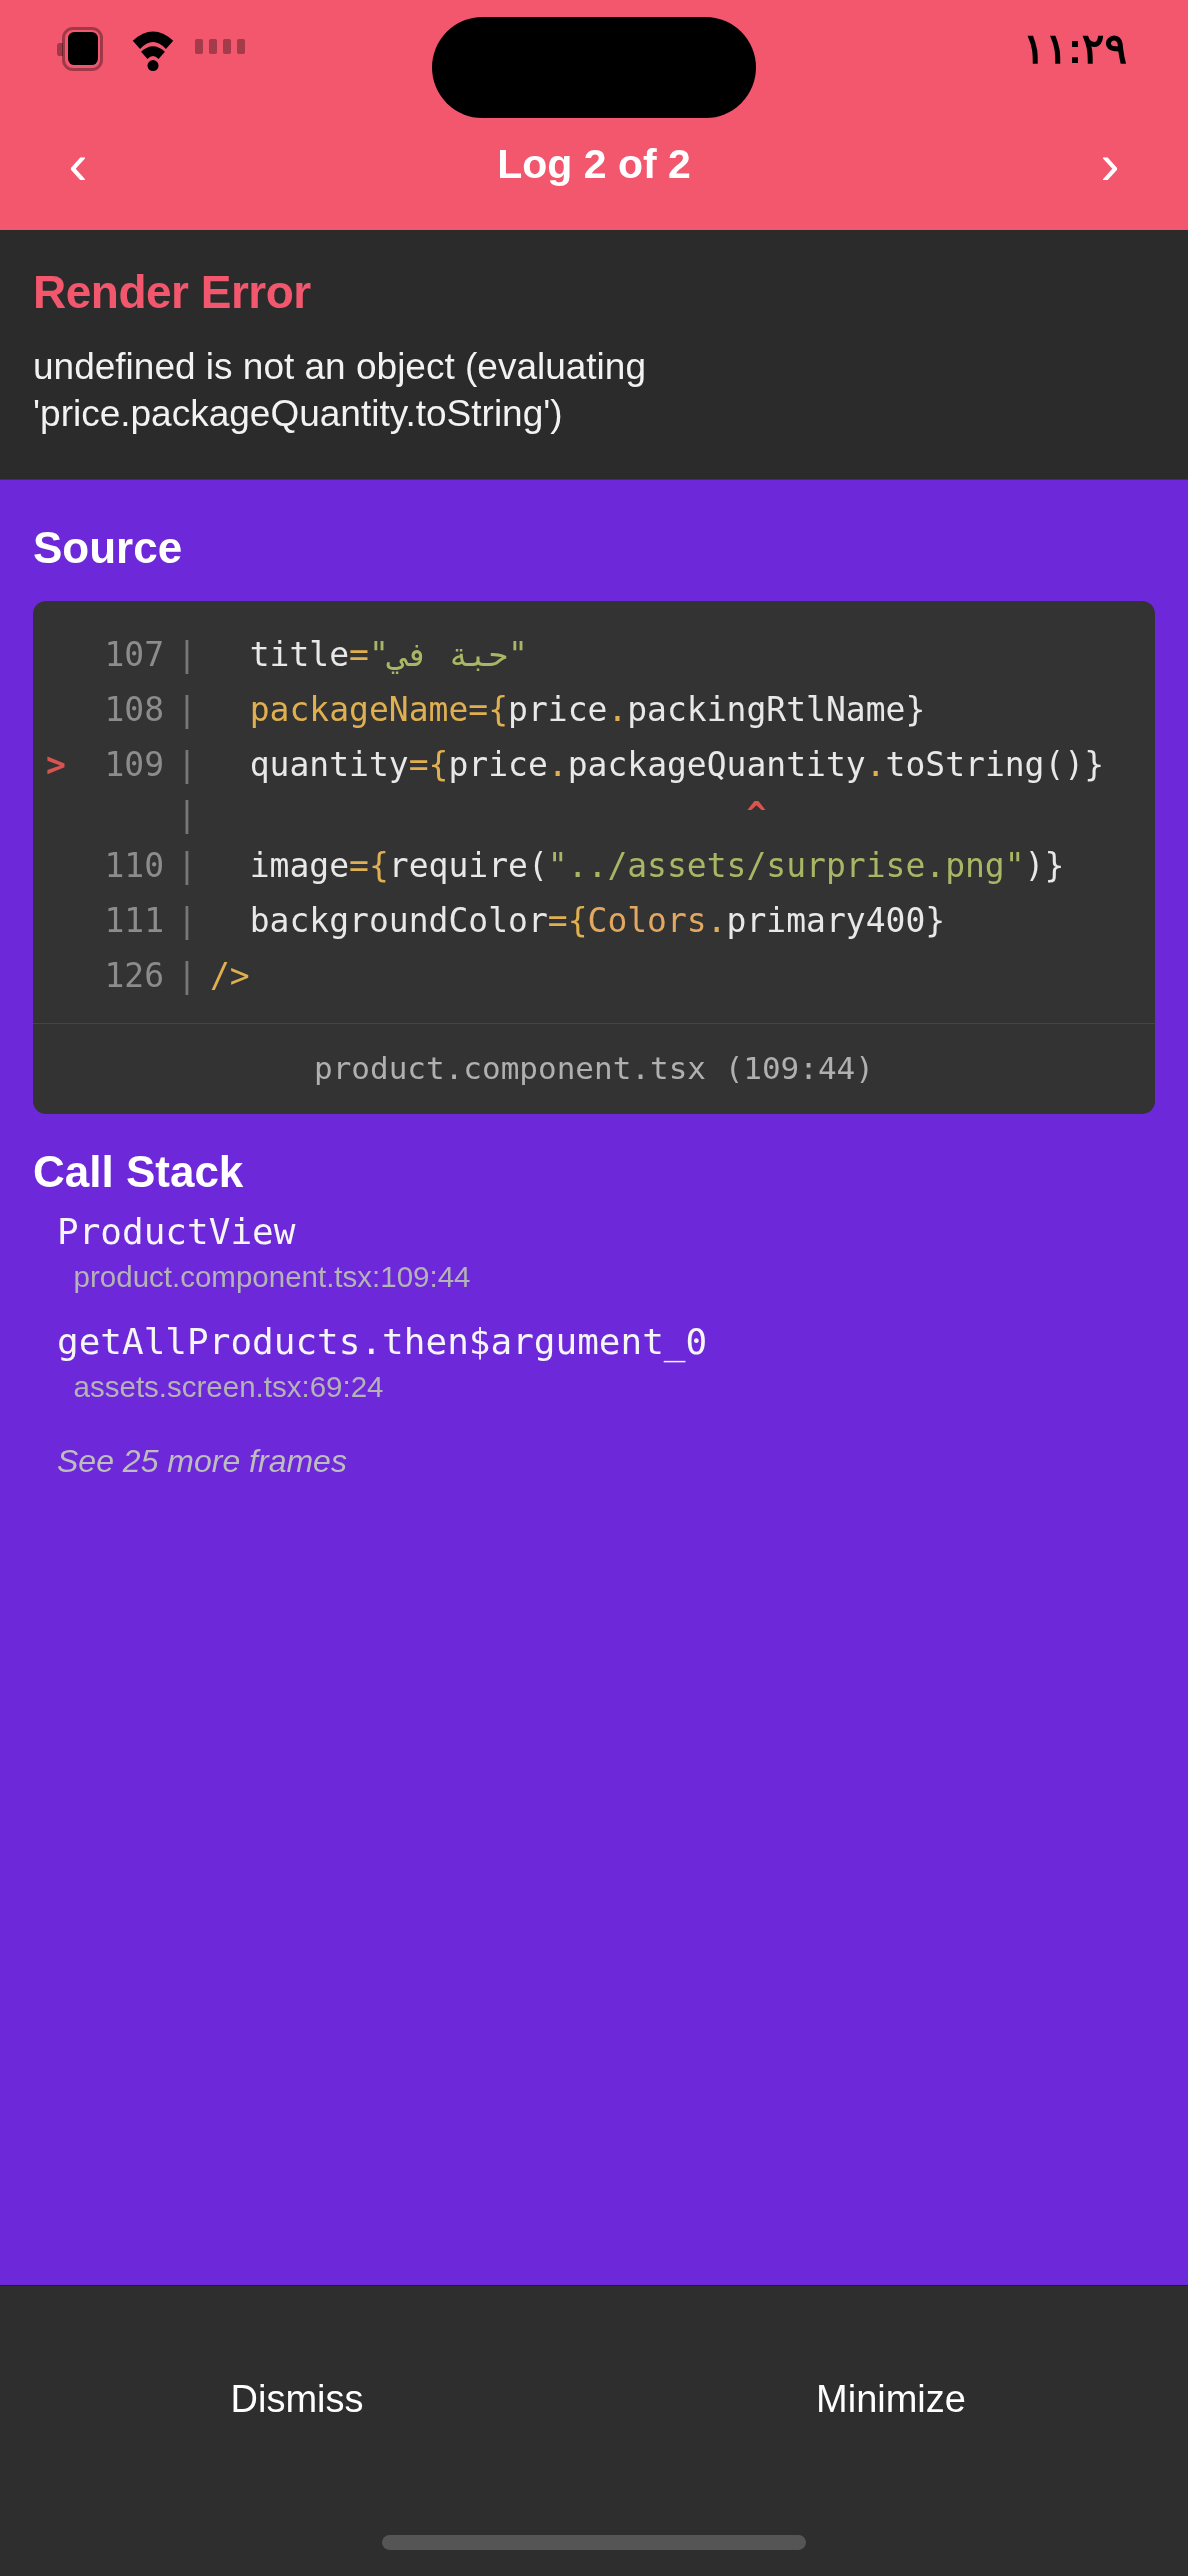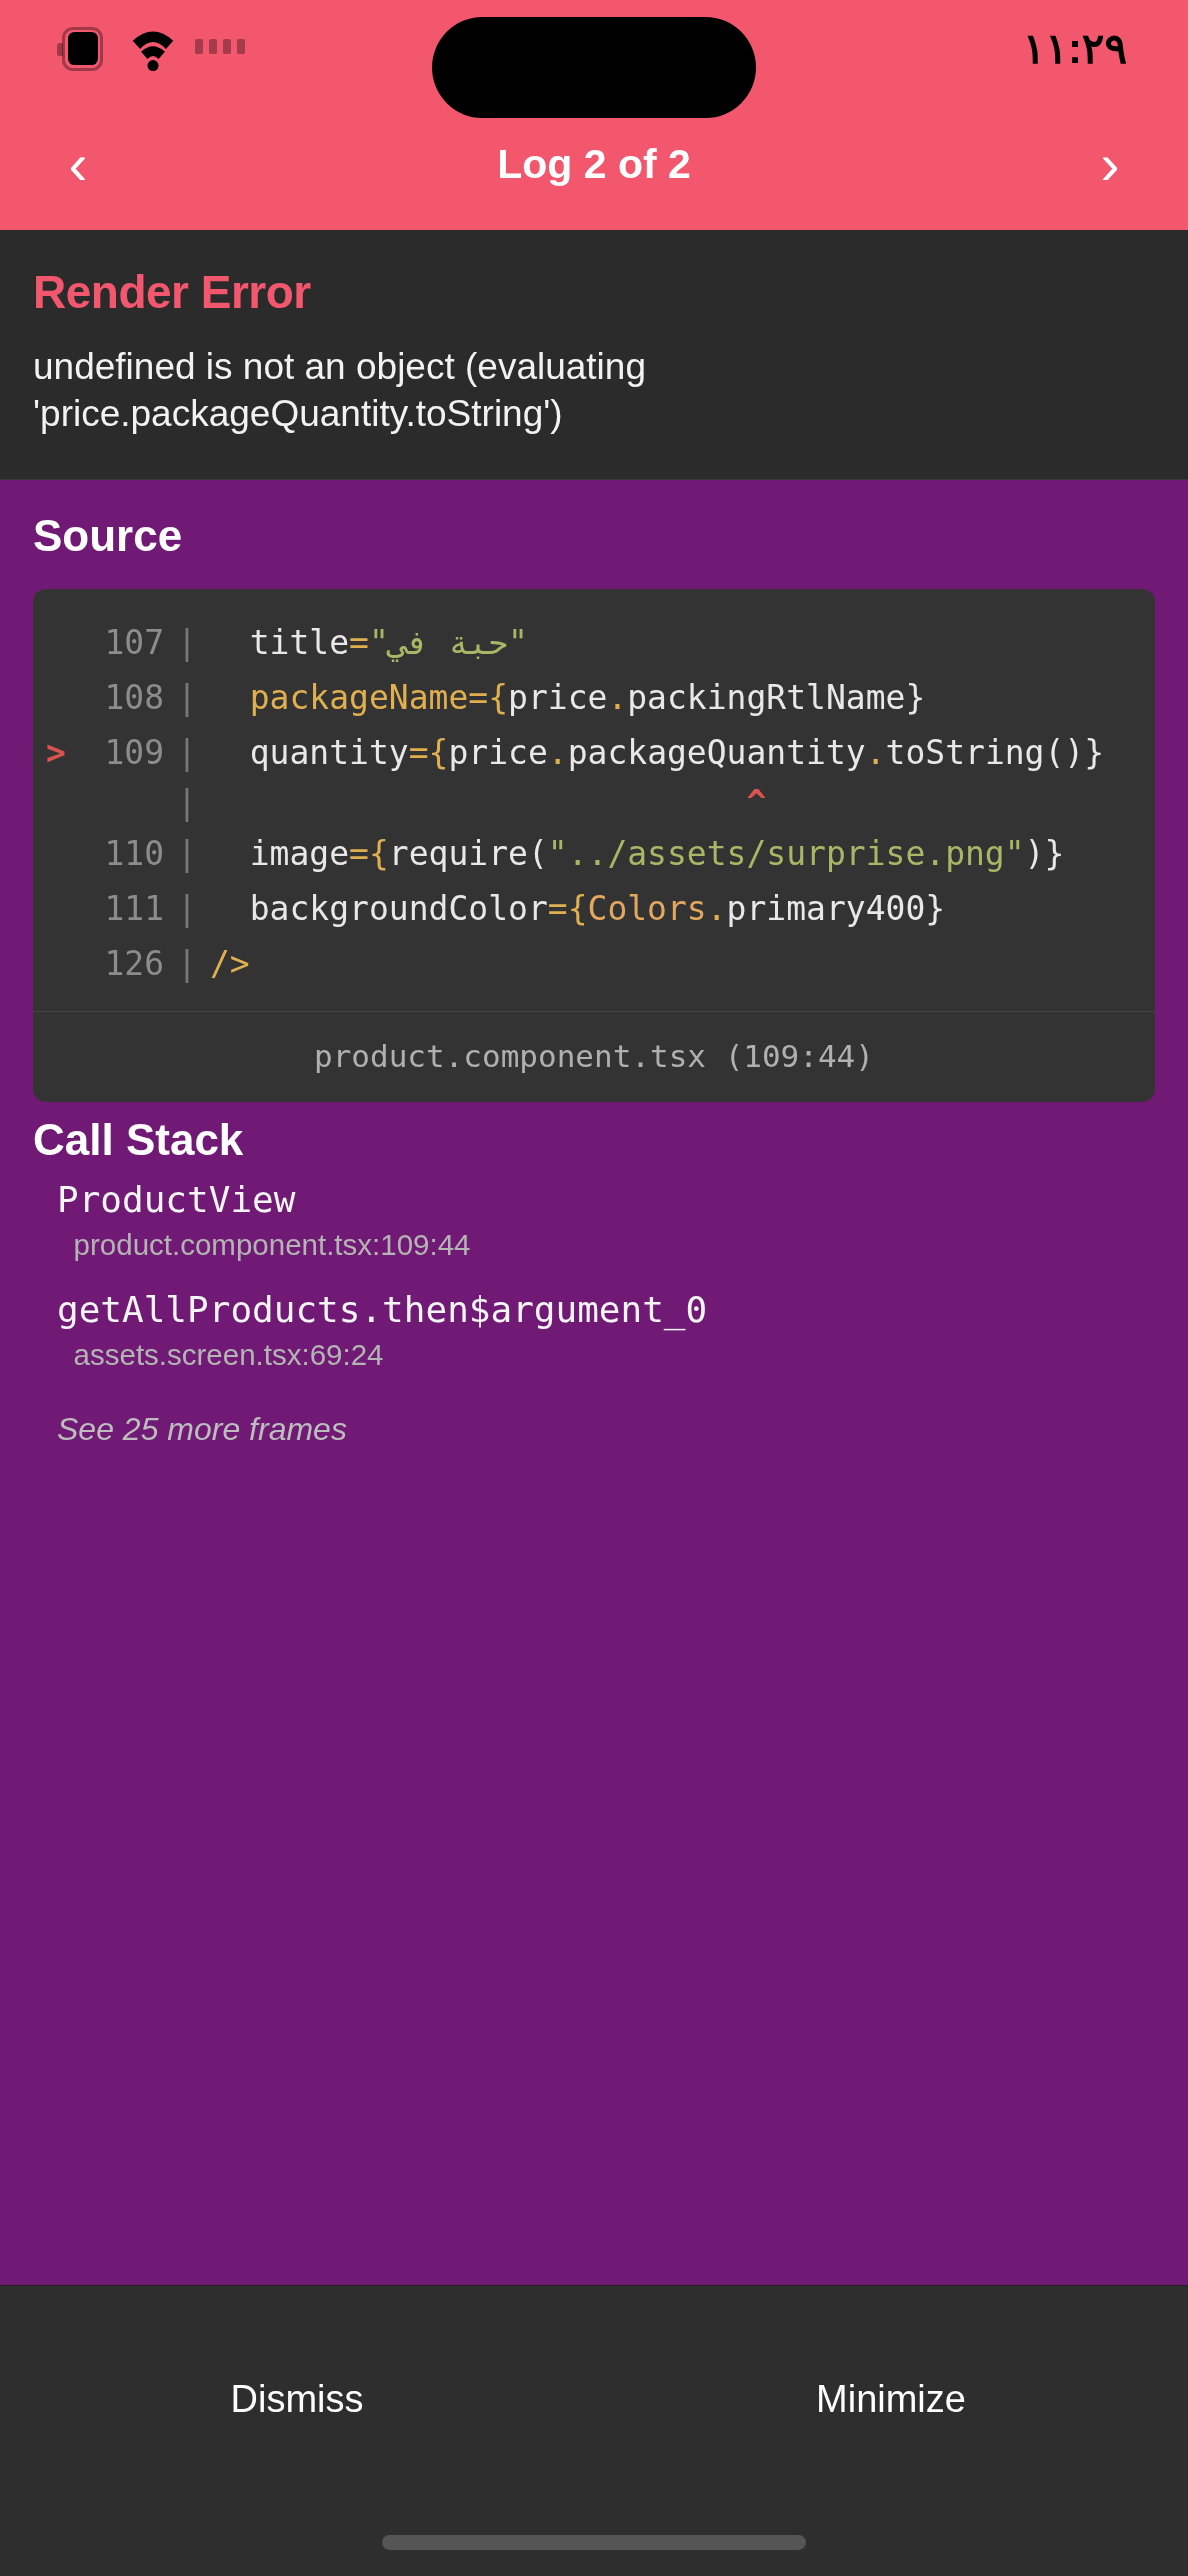--- a/index.html
+++ b/index.html
@@ -72,41 +72,41 @@
     width:64px; text-align:center; cursor:pointer;
     font-family:"Liberation Sans", sans-serif;
   }
   .nav-title {
     color:#fff; font-size:41px; font-weight:700;
     position:absolute; left:0; right:0; text-align:center;
     pointer-events:none;
   }
 
   
-  .body { flex:1 1 auto; display:flex; flex-direction:column; background:#701a75; min-height:0; }
+  .body { flex:1 1 auto; display:flex; flex-direction:column; background:#6d28d9; min-height:0;gap:12px; }
 
   .error-block {
     background:#2b2b2b;
     padding:35px 33px 41px 33px;
     border-bottom:1.8px solid #3a3a3a;
   }
   .error-title {
     color:#f2576e; font-size:46px; font-weight:700; letter-spacing:-0.5px;
   }
   .error-msg {
     color:#f2f2f2; font-size:37px; line-height:1.28; margin-top:24px;
     font-weight:400;
   }
 
   .section { padding:31px 33px 0 33px; }
   .section-title { color:#fff; font-size:44px; font-weight:700; }
 
   
   .code-card {
-    margin:28px 0 0 0;
+    margin:28px 0 8px 0;
     background:#333333;
     border-radius:13px;
     overflow:hidden;
   }
   .code-lines { padding:26px 0 20px 0; }
   .code-row { display:flex; align-items:flex-start; min-height:55px; font-size:33px;
               font-family:"DejaVu Sans Mono", monospace; line-height:55px; }
   .gutter-marker {
     width:46px; flex:0 0 46px; text-align:center;
     color:#d9534f; font-weight:700;

